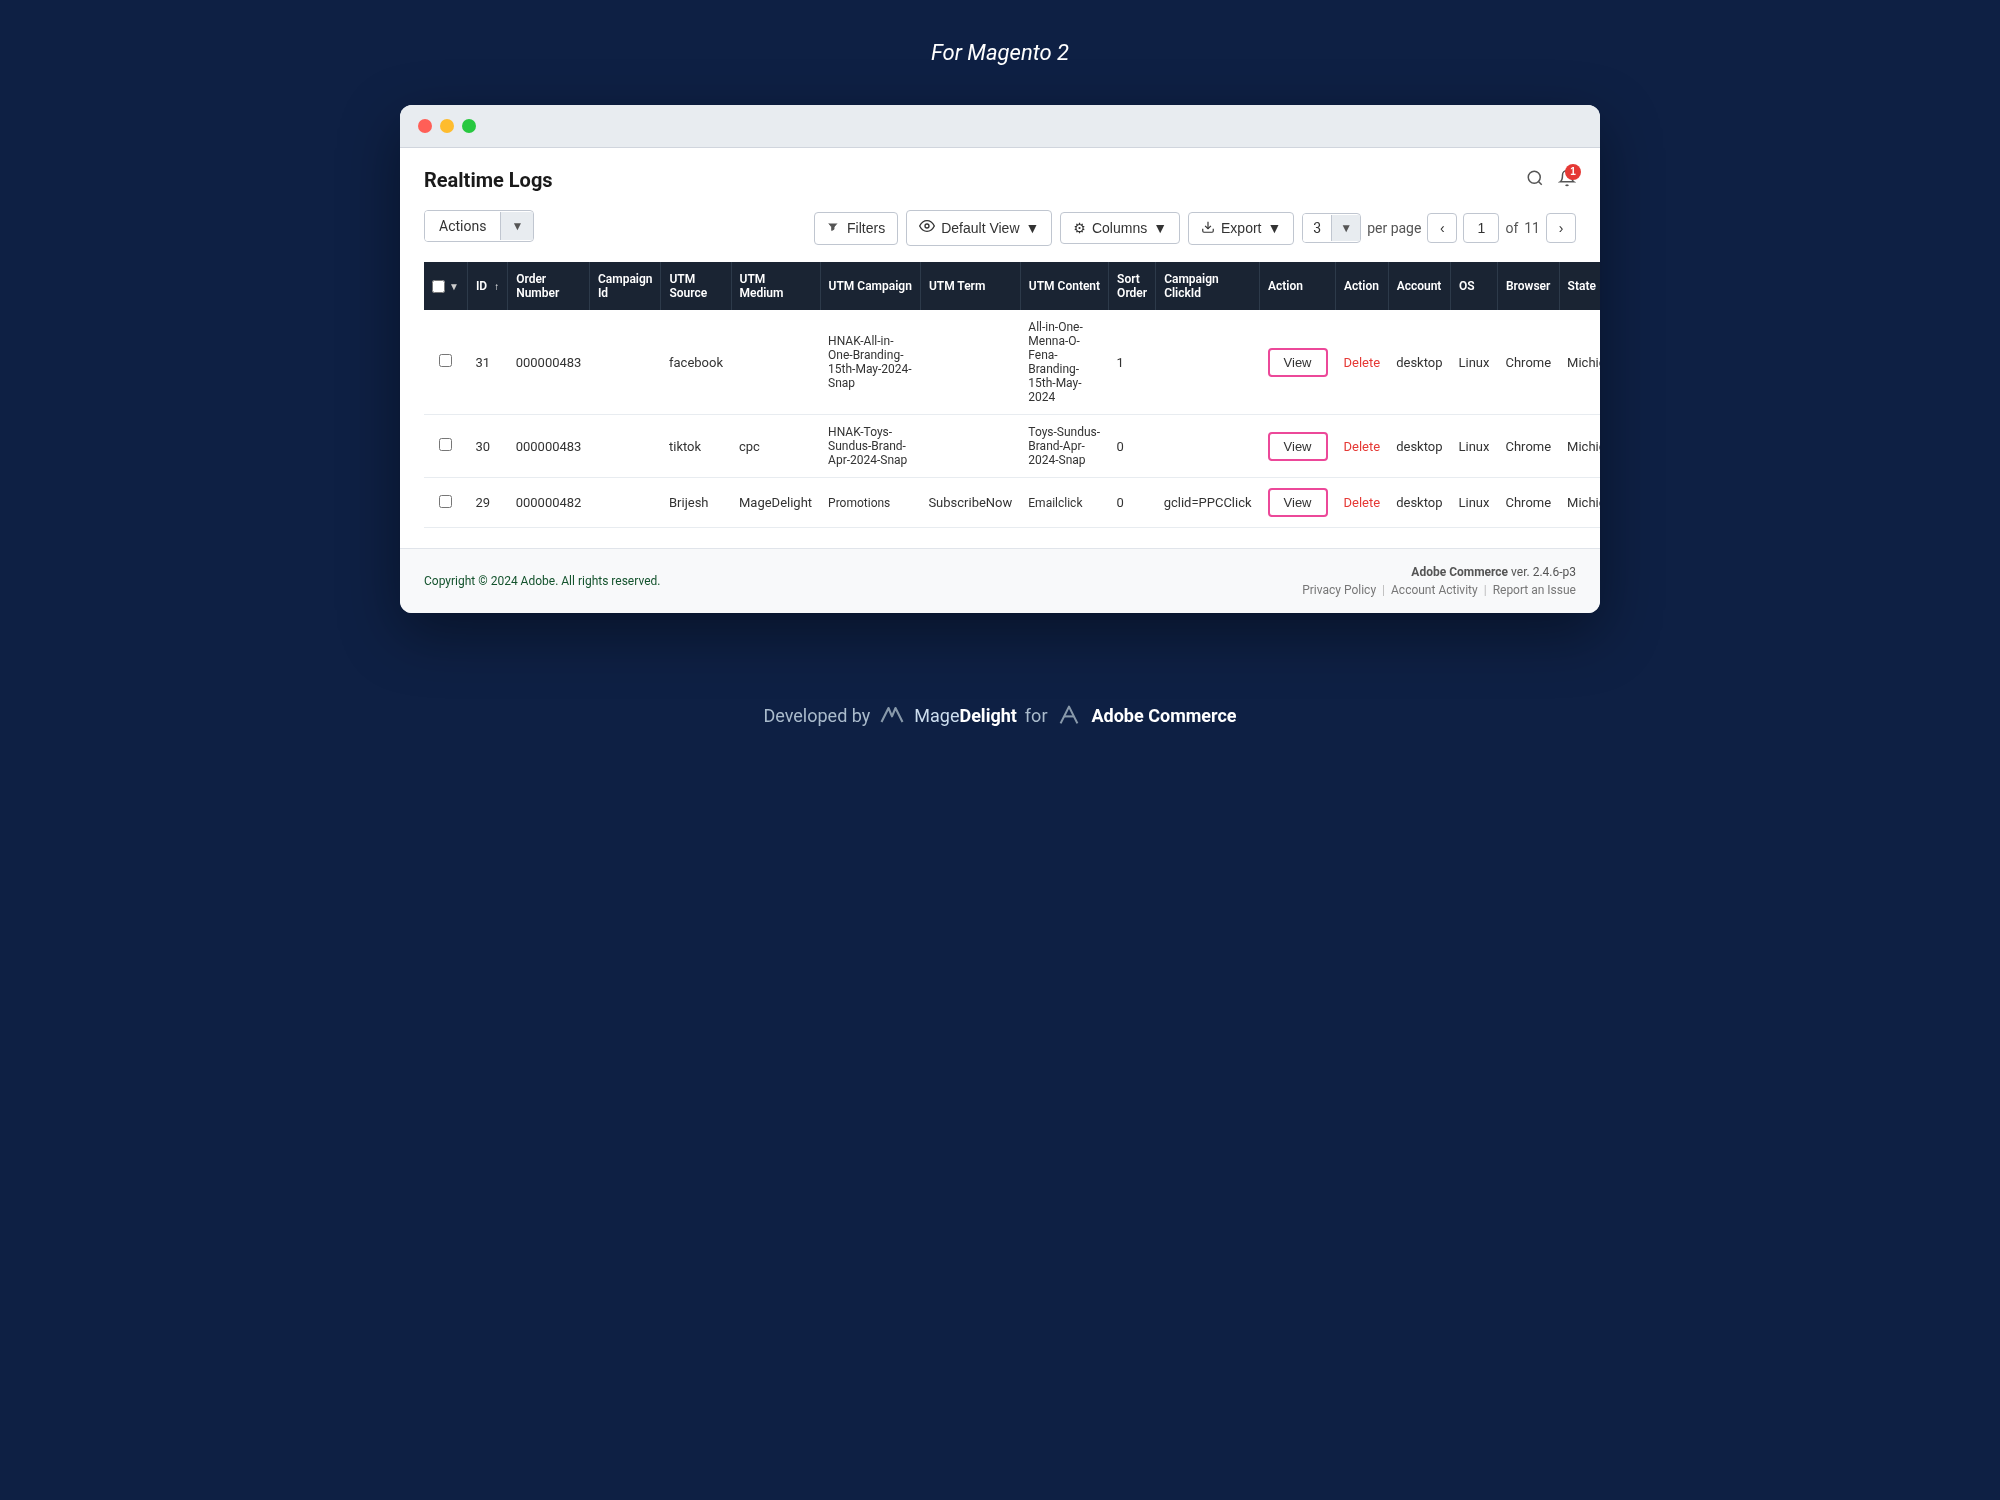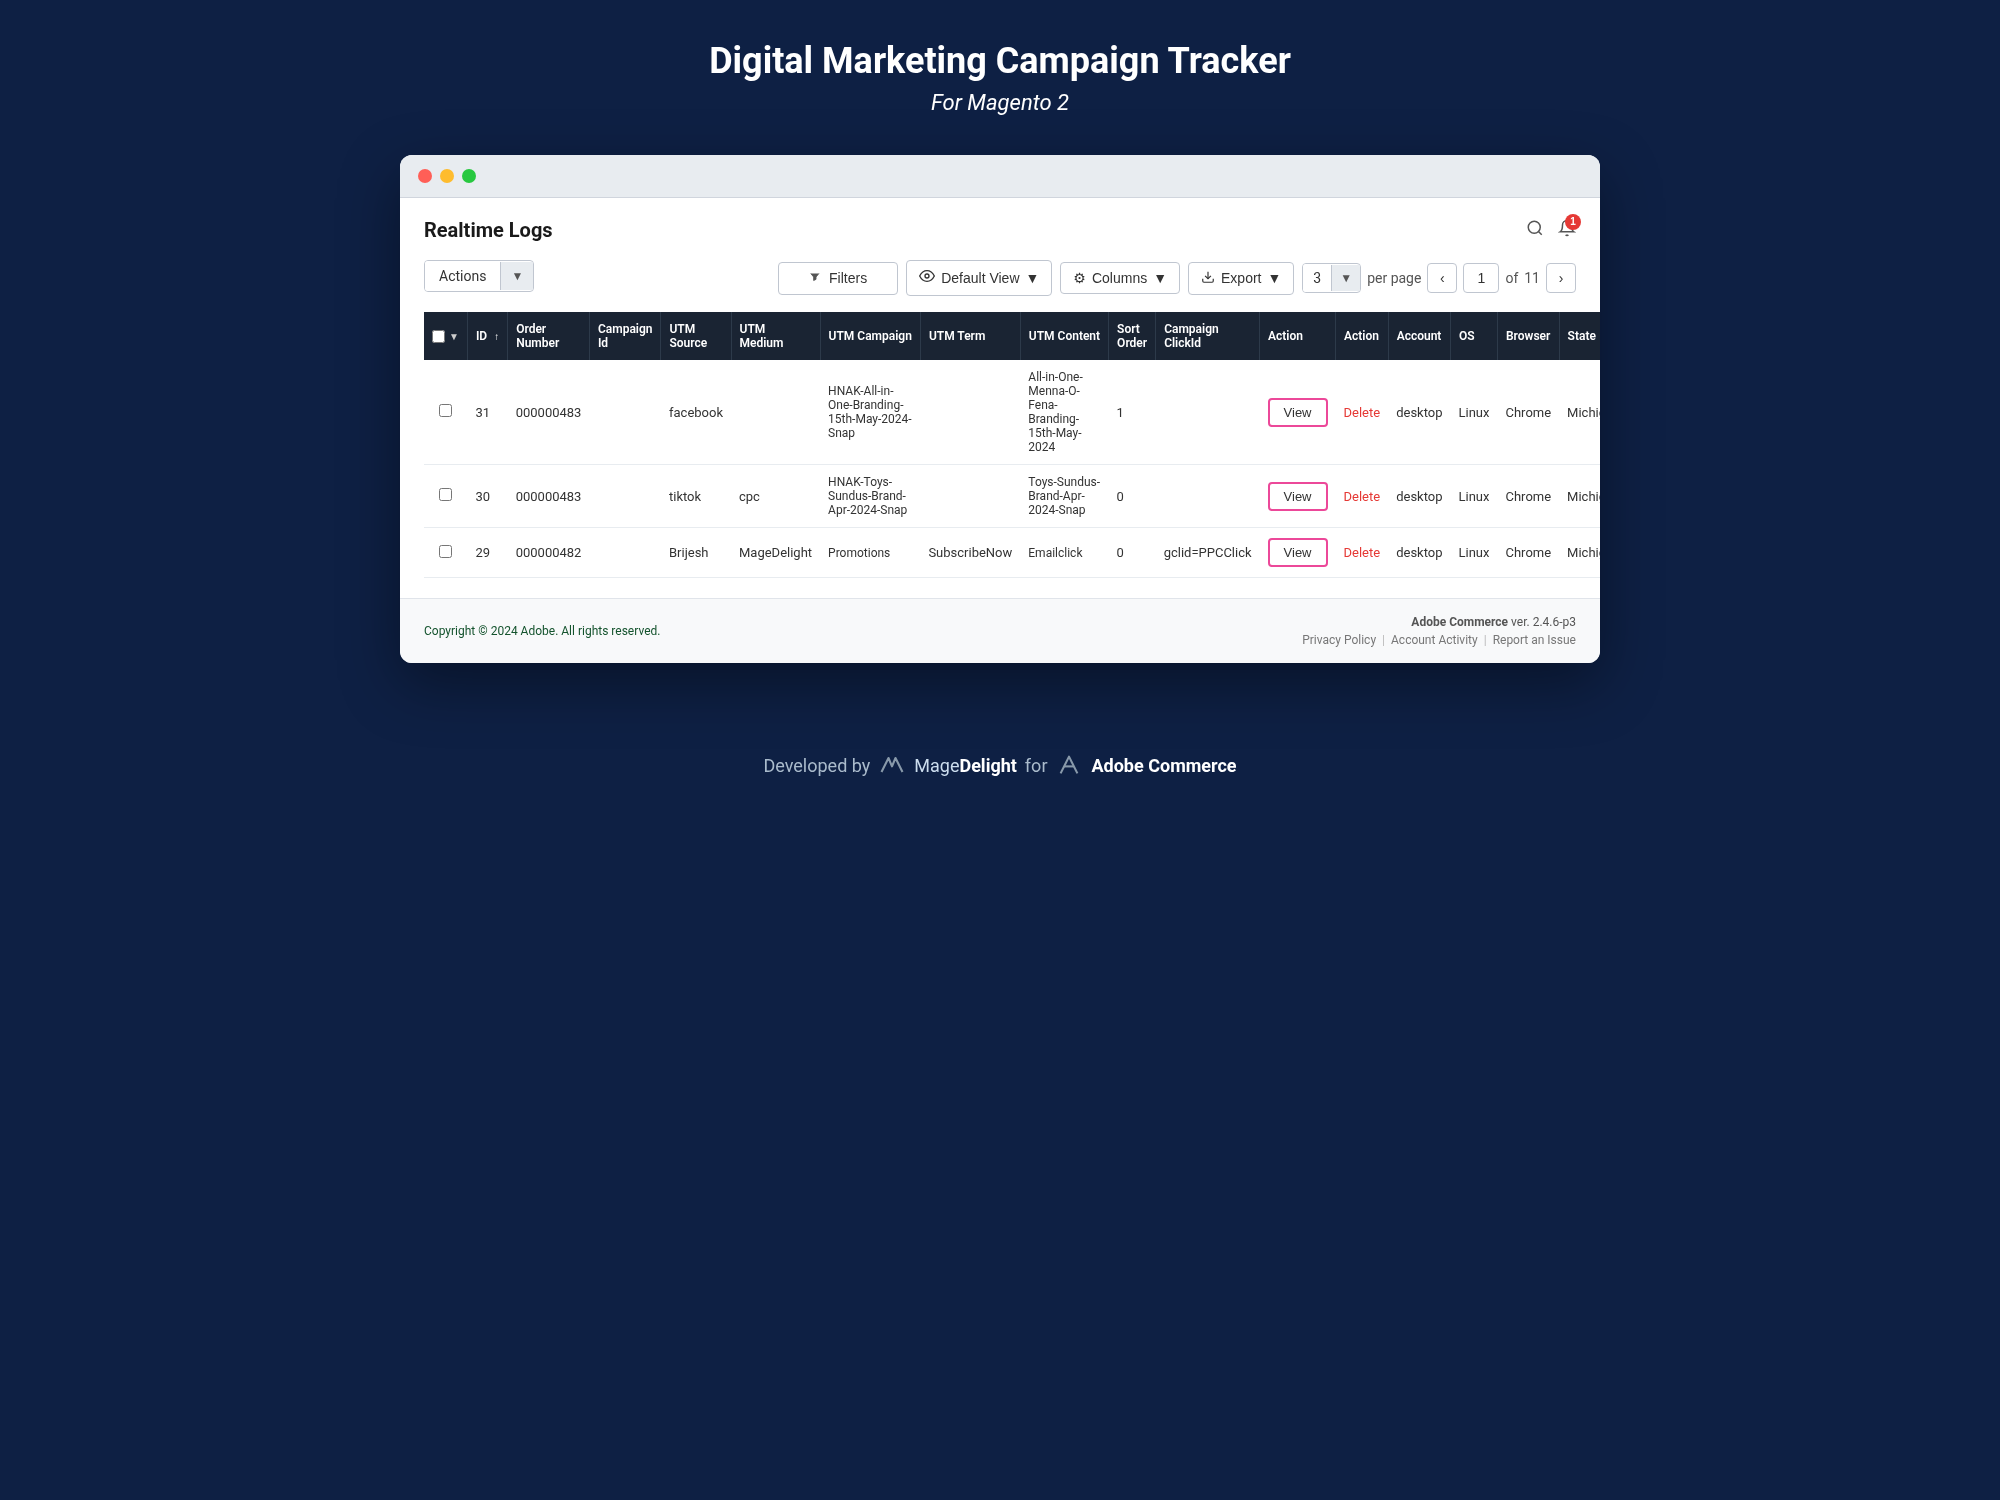--- a/index.html
+++ b/index.html
@@ -140,21 +140,21 @@
       border-left: 1px solid #c0c6d0;
       font-size: 12px;
       color: #555;
       cursor: pointer;
     }
 
     .filter-btn {
       display: flex;
       align-items: center;
       gap: 6px;
-      padding: 7px 30px;
+      padding: 7px 12px;
       background: #fff;
       border: 1px solid #c0c6d0;
       border-radius: 4px;
       font-size: 14px;
       color: #333;
       cursor: pointer;
     }
     .filter-icon {
       color: #666;
     }
@@ -392,21 +392,20 @@
     }
     .logo-icon {
       width: 28px;
       height: 28px;
     }
   </style>
 </head>
 <body>
 
 <div class="page-header">
-  <h1 class="page-title">Digital Marketing Campaign Tracker</h1>
   <p class="page-subtitle">For Magento 2</p>
 </div>
 
 <div class="browser-window">
 
   <div class="browser-titlebar">
     <span class="traffic-light red"></span>
     <span class="traffic-light yellow"></span>
     <span class="traffic-light green"></span>
   </div>

